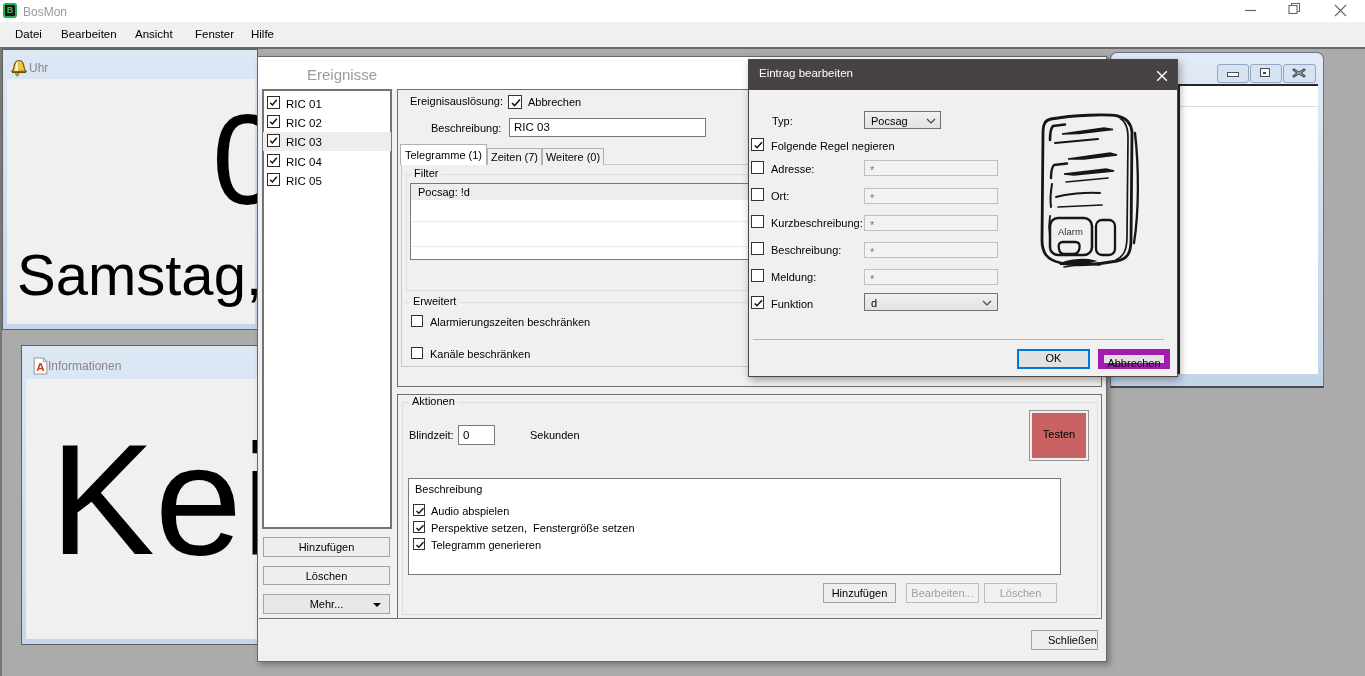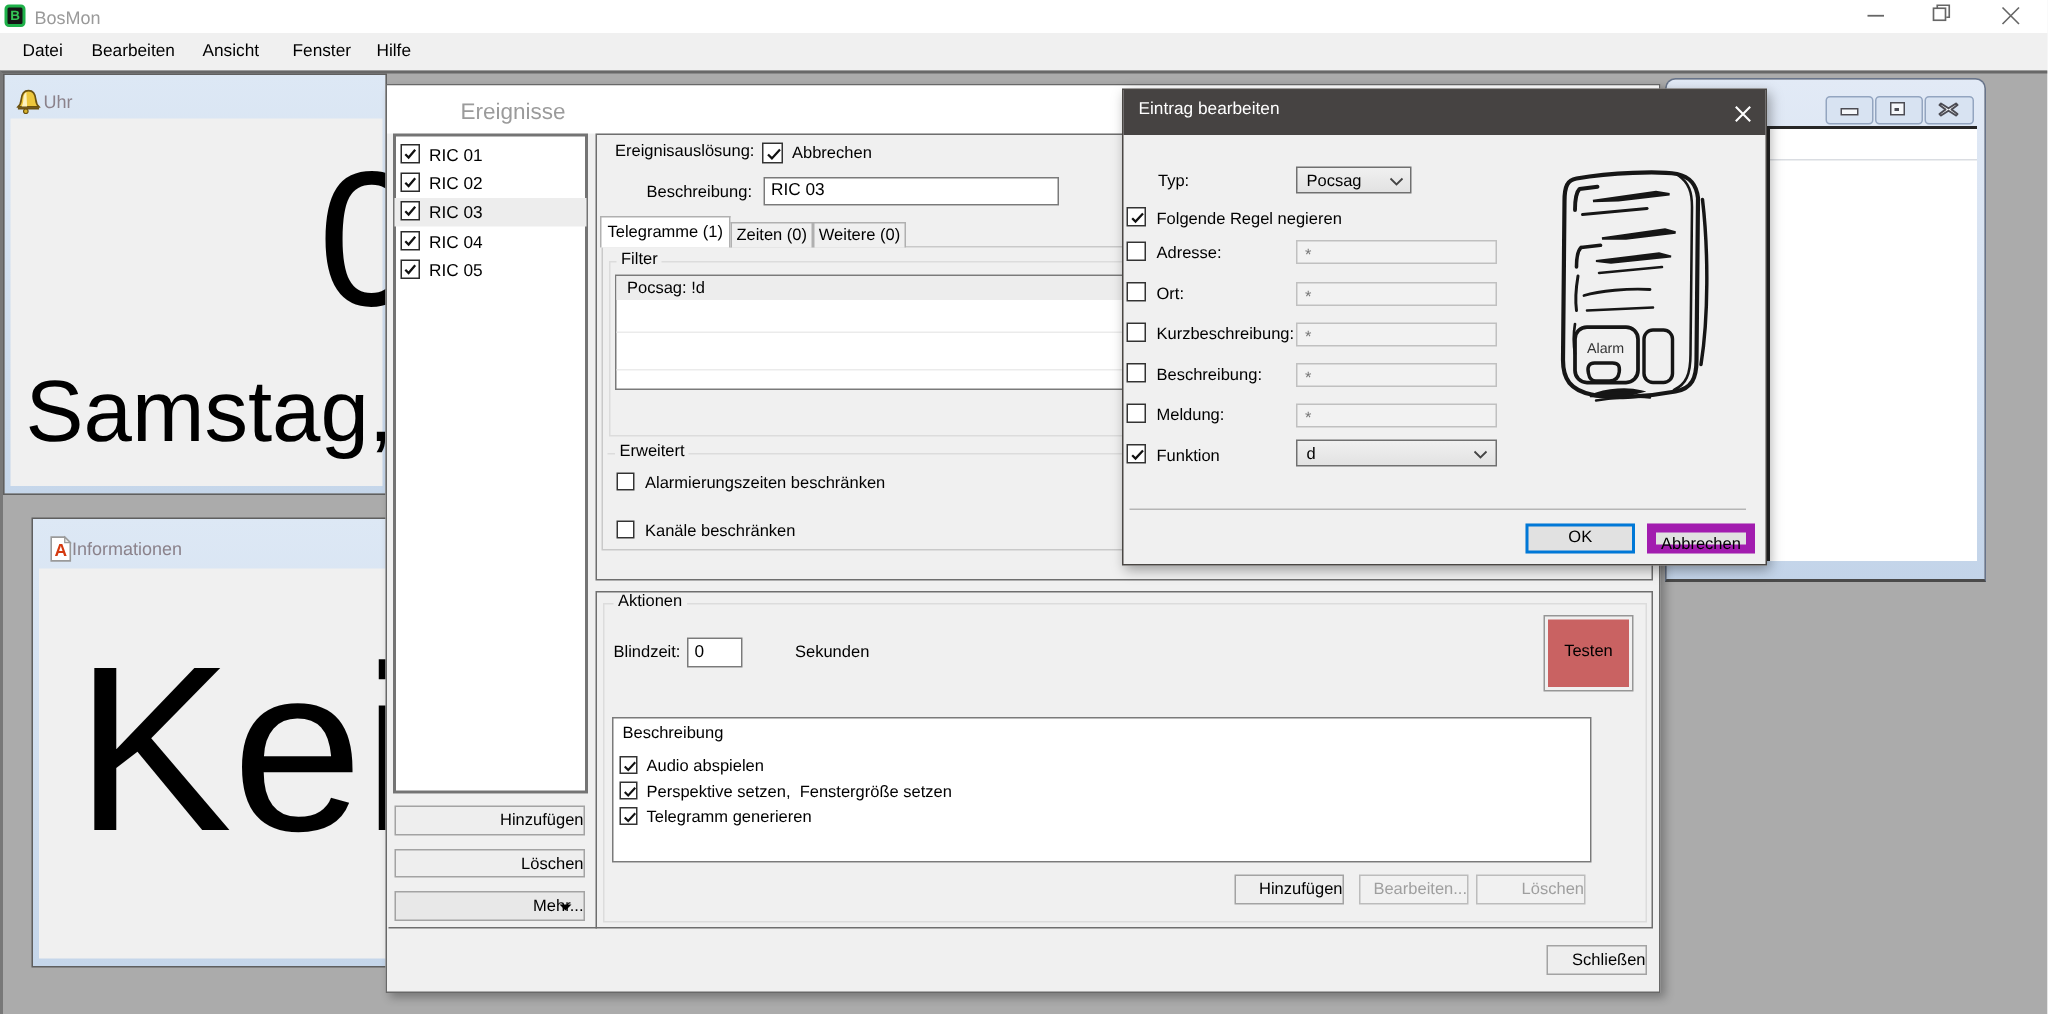--- a/index.html
+++ b/index.html
@@ -25,21 +25,21 @@
 #ergtitle{left:0;top:0;width:100%;height:32px;background:#ffffff;}
 #ergtitle span{position:absolute;left:9px;top:10px;font-size:15px;color:#9b9b9b;line-height:1;margin-left:40px;}
 .panel{position:absolute;border:1px solid #6e6e6e;box-sizing:border-box;}
 .sunken{position:absolute;border:1px solid #7a7a7a;background:#fff;box-sizing:border-box;}
 .gbox{position:absolute;border:1px solid #dcdcdc;box-sizing:border-box;}
 .glabel{position:absolute;background:#f0f0f0;font-size:11px;line-height:1;padding:0 3px;}
 .lbl{position:absolute;font-size:11px;line-height:1;color:#000;}
 .cb{position:absolute;width:12px;height:12px;border:1px solid #333;background:#fff;box-sizing:border-box;}
 .cb svg{position:absolute;left:0;top:0;}
 .btn{position:absolute;background:#eeeeee;border:1px solid #a3a3a3;box-sizing:border-box;
-  font-size:11px;text-align:right;color:#000;}
+  font-size:11px;text-align:center;color:#000;}
 .btn.dis{border-color:#bcbcbc;color:#9f9f9f;background:#f1f1f1;}
 .tb{position:absolute;background:#fff;border:1px solid #7a7a7a;box-sizing:border-box;
   font-size:11.5px;line-height:1;}
 
 #dlg{left:748px;top:59px;width:430px;height:318px;background:#f0f0f0;
   border:1px solid #4a4744;box-sizing:border-box;box-shadow:2px 3px 8px rgba(0,0,0,0.35);}
 #dlgtitle{left:0;top:0;width:100%;height:30px;background:#464342;}
 #dlgtitle span{position:absolute;left:10px;top:8px;font-size:11.5px;color:#fff;line-height:1;}
 .dtb{position:absolute;background:#f2f2f2;border:1px solid #c0c0c0;box-sizing:border-box;}
 .combo{position:absolute;background:linear-gradient(#f0f0f0,#e2e2e2);border:1px solid #707070;box-sizing:border-box;font-size:11px;}
@@ -179,21 +179,21 @@
       </svg>
     </span>
   <div class="lbl" style="left:270px;top:40px;">Abbrechen</div>
   <div class="lbl" style="left:173px;top:66px;">Beschreibung:</div>
   <div class="tb" style="left:251px;top:61px;width:197px;height:19px;">
       <span style="position:absolute;left:4px;top:3px;">RIC 03</span>
     </div>
 
   <div style="position:absolute;left:143px;top:107px;width:694px;height:203px;border:1px solid #c9c9c9;box-sizing:border-box;"></div>
   <div style="position:absolute;left:142px;top:87px;width:87px;height:21px;background:#fff;border:1px solid #b0b0b0;border-bottom:none;box-sizing:border-box;font-size:11px;text-align:center;line-height:20px;">Telegramme (1)</div>
-  <div class="tabi" style="left:229px;width:55px;">Zeiten (0)</div>
+  <div class="tabi" style="left:229px;width:55px;">Zeiten (7)</div>
   <div class="tabi" style="left:284px;width:62px;">Weitere (0)</div>
 
   <div class="gbox" style="left:148px;top:117px;width:684px;height:117px;"></div>
   <div class="glabel" style="left:153px;top:111px;">Filter</div>
   <div class="sunken" style="left:152px;top:126px;width:676px;height:77px;"></div>
   <div style="position:absolute;left:153px;top:127px;width:674px;height:16px;background:#ededed;"></div>
   <div class="lbl" style="left:160px;top:130px;">Pocsag: !d</div>
   <div style="position:absolute;left:153px;top:164px;width:674px;height:1px;background:#ebebeb;"></div>
   <div style="position:absolute;left:153px;top:189px;width:674px;height:1px;background:#ebebeb;"></div>
 

